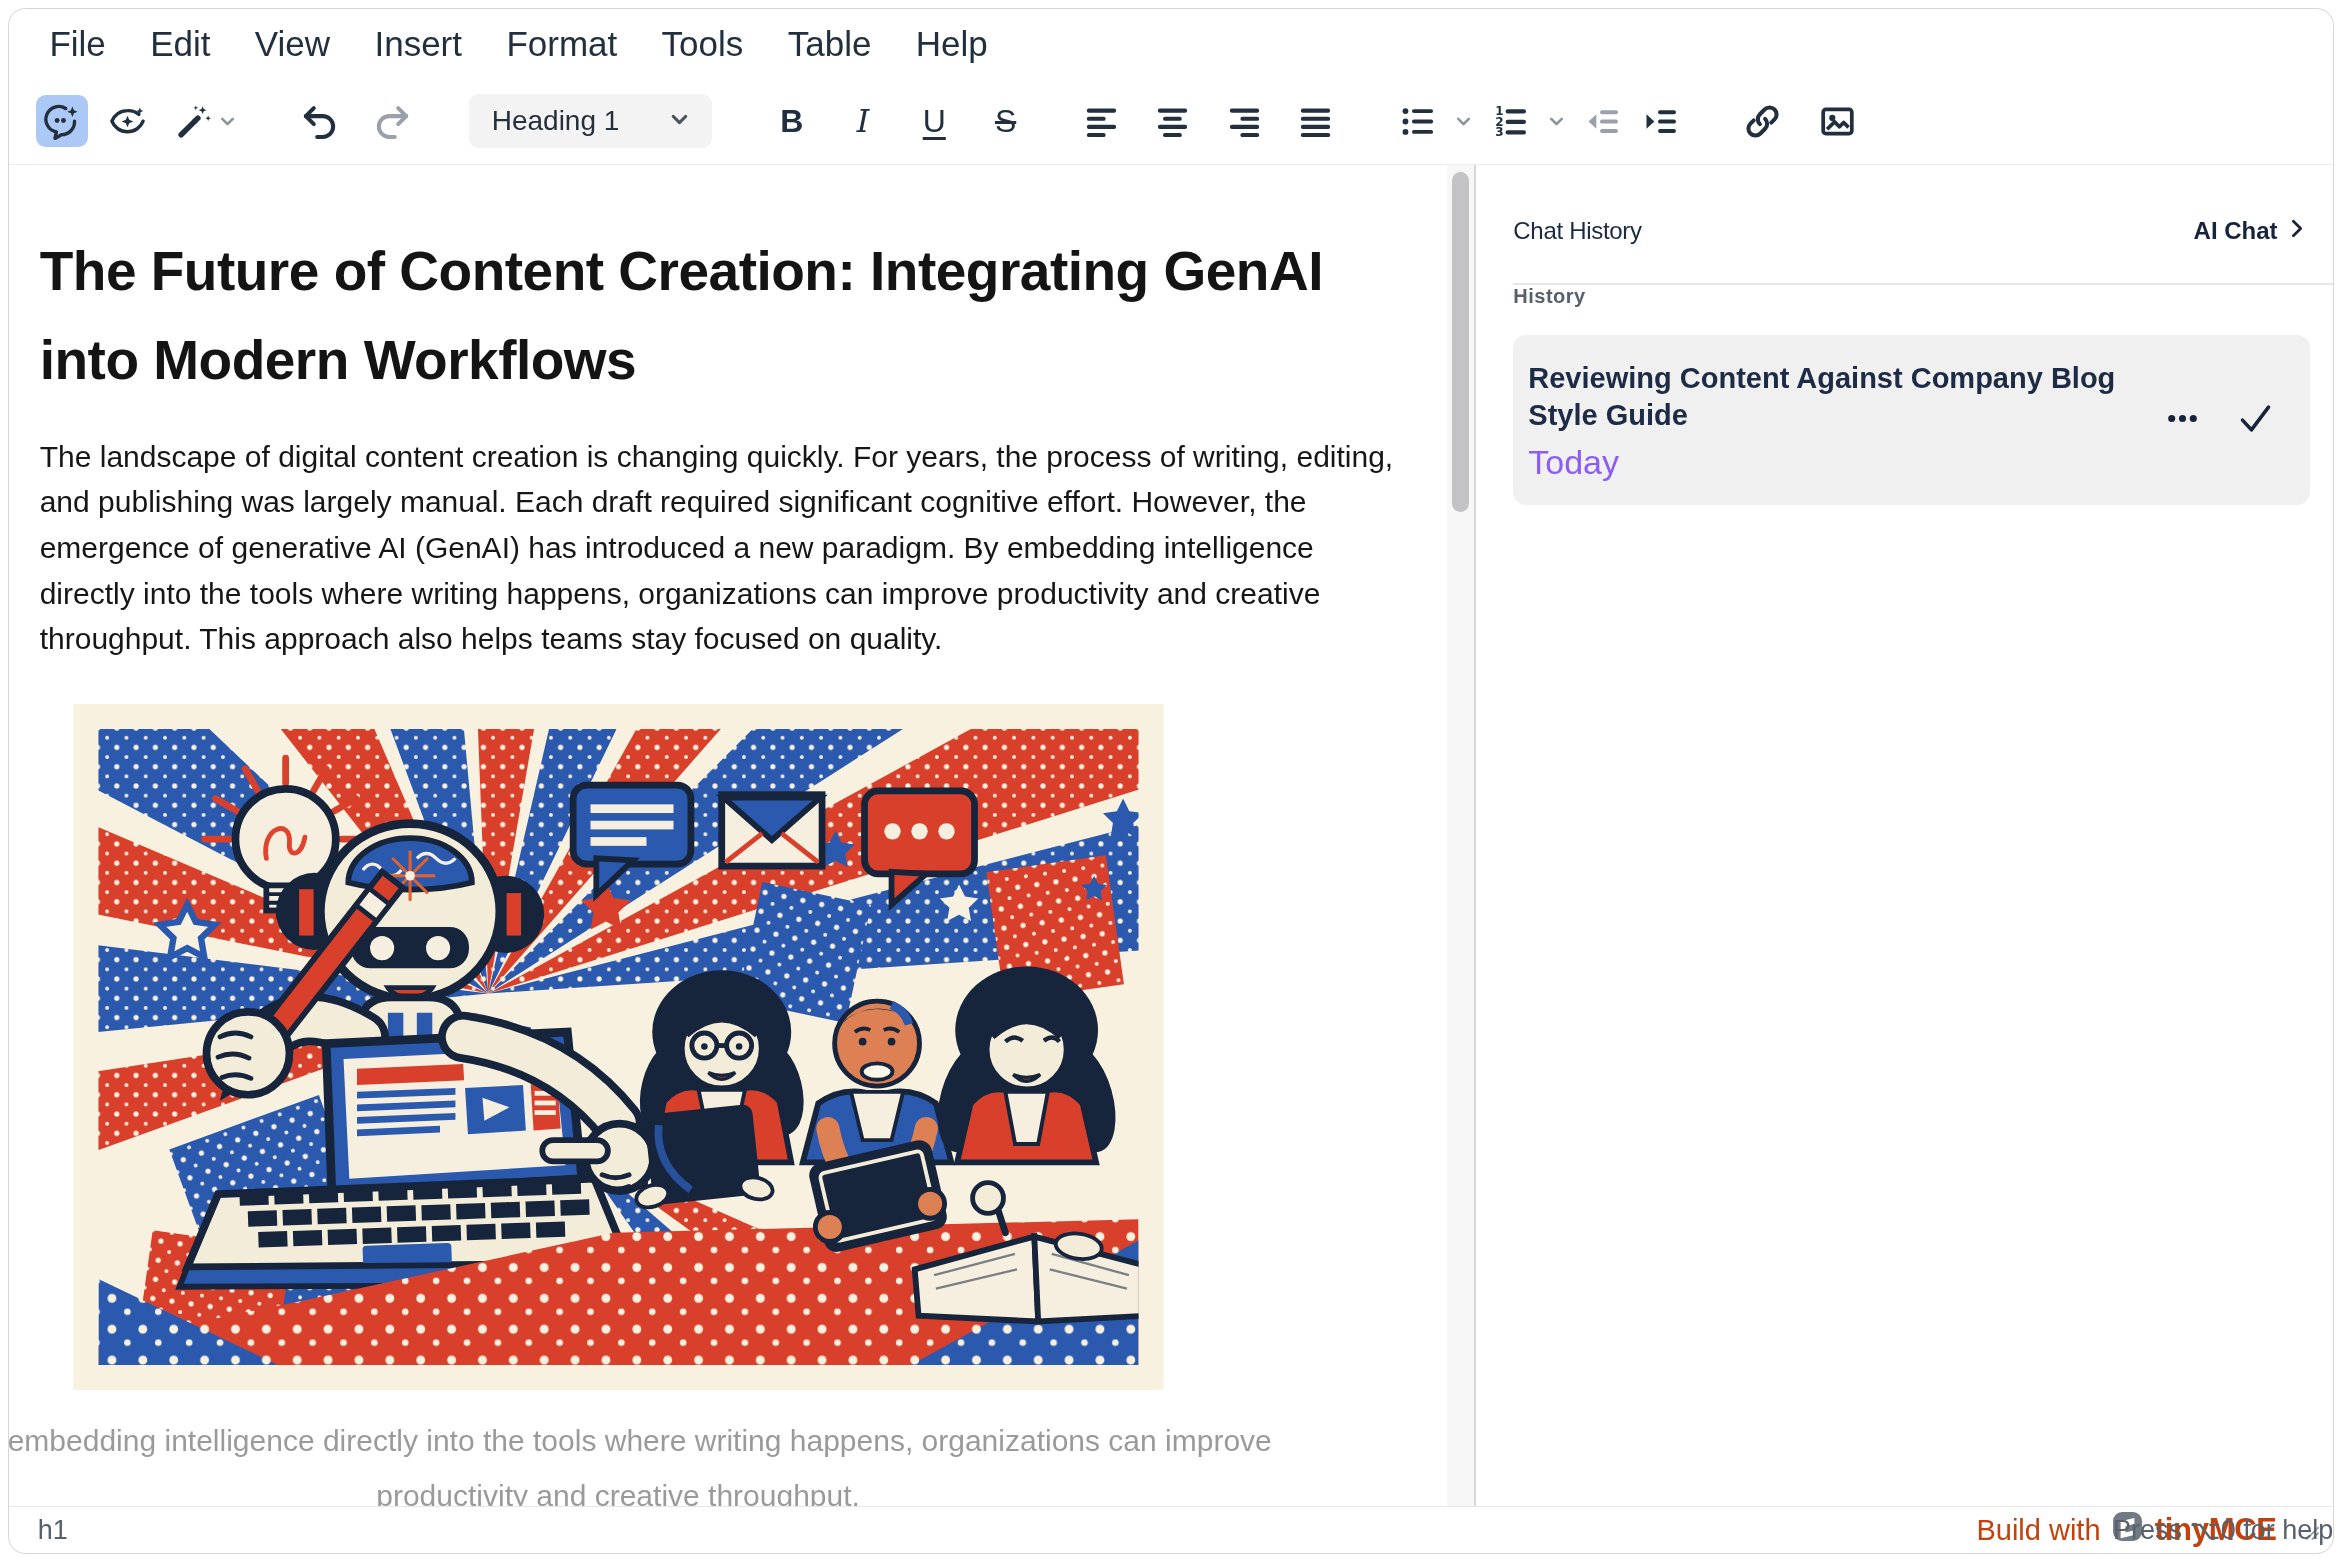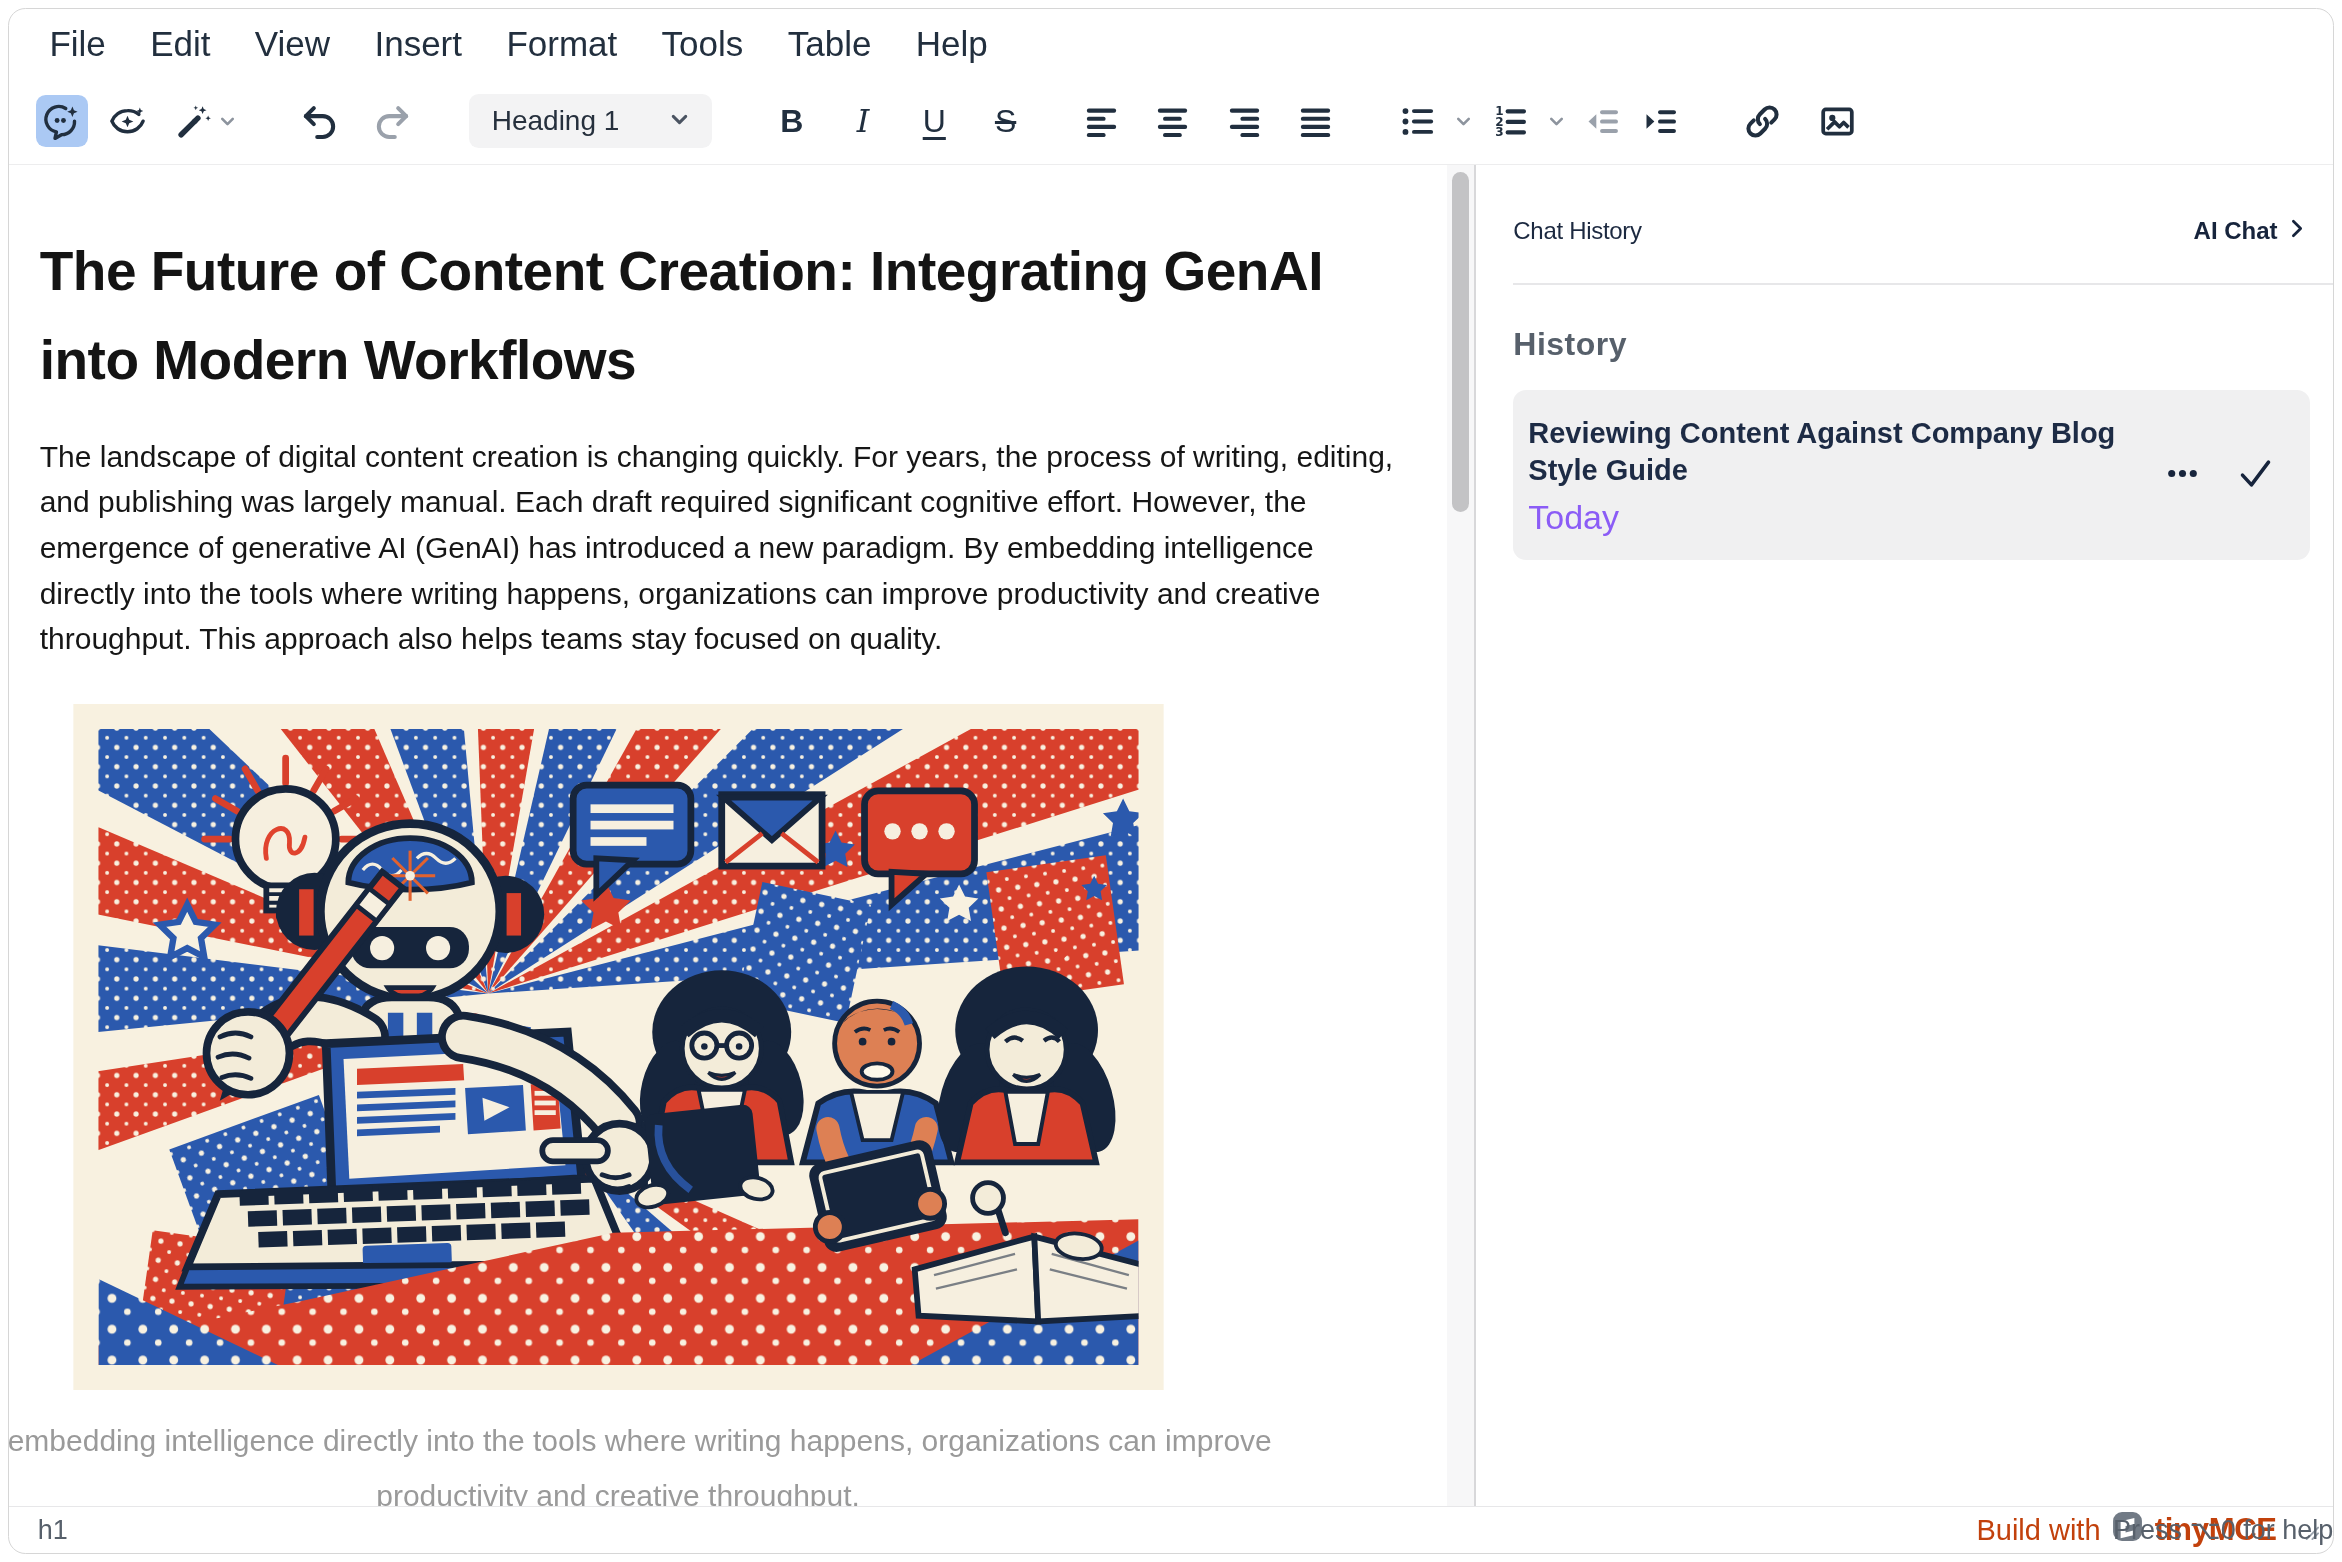--- a/index.html
+++ b/index.html
@@ -69,21 +69,21 @@
     position:absolute; left:4.8px; top:7.7px; width:16.4px; height:340px;
     background:#c3c3c5; border-radius:8.7px;
   }
   .v-divider { width:1.9px; background:#d8d8da; flex:0 0 auto; }
   
   .sidebar { flex:1 1 auto; background:#fff; padding:52px 17.4px 0 37px; }
   .sb-header { display:flex; align-items:center; justify-content:space-between; padding-right:7.7px; }
   .sb-title { font-size:24px; font-weight:500; color:#1c2940; letter-spacing:-0.3px; }
   .sb-link { display:flex; align-items:center; gap:7.7px; color:#17243c; font-size:24px; font-weight:700; cursor:pointer; }
   .sb-divider { height:1.9px; background:#e7e7e9; margin-top:37px; margin-right:-17.4px; }
-  .sb-section-label { margin-top:41px; font-size:32px; font-weight:700; color:#57606b; letter-spacing:0.5px; }
+  .sb-section-label { font-size:20px; font-weight:700; color:#57606b; letter-spacing:0.5px; }
   .hist-card {
     margin-top:27px; background:#f0f0f1; border-radius:13px;
     padding:25px 29px 23px 15px; display:flex; align-items:center; gap:19.3px; margin-right:5.8px;
   }
   .hist-text { flex:1; }
   .hist-title { font-size:29px; font-weight:700; color:#1d2b45; line-height:1.3; max-width:618px; }
   .hist-date { margin-top:7.7px; font-size:34px; color:#8b5cf6; }
   .hist-actions { display:flex; align-items:center; gap:35px; padding-right:5.8px; }
   
   .statusbar {

